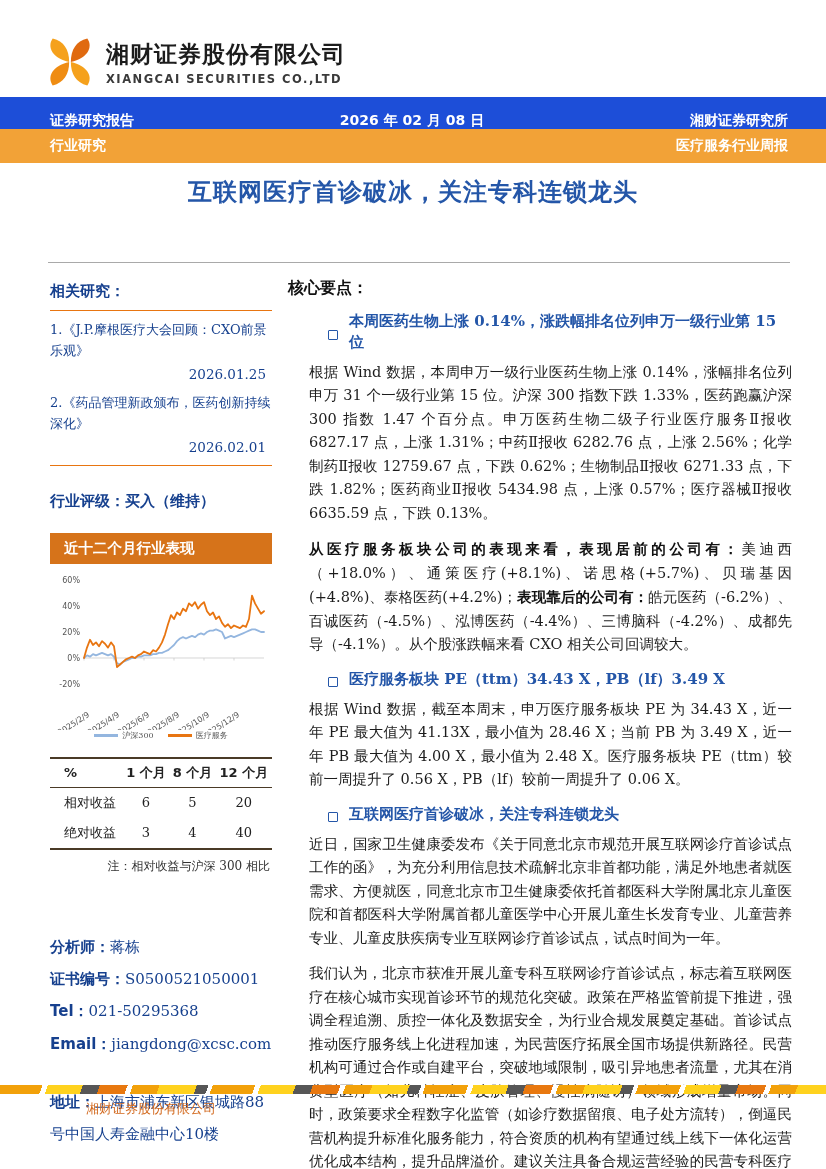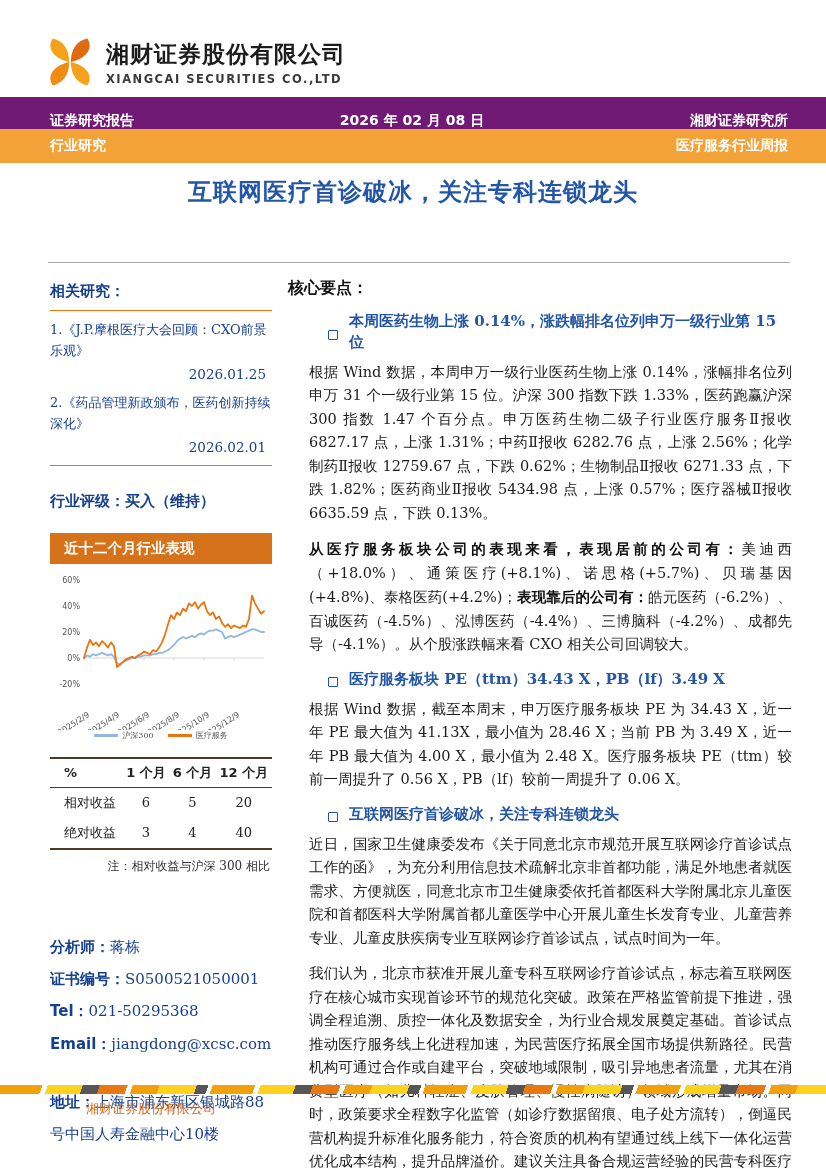--- a/index.html
+++ b/index.html
@@ -7,21 +7,21 @@
   .page { position:relative; width:826px; height:1169px; margin:0 auto; background:#ffffff; overflow:hidden; }
 
   
   .brand { position:absolute; top:34px; left:44px; display:flex; align-items:center; gap:10px; }
   .brand-names { display:flex; flex-direction:column; }
   .brand-cn { font-family:"DejaVu Sans", sans-serif; font-weight:bold; font-size:23px; color:#1c1c1c; letter-spacing:1px; }
   .brand-en { font-family:"DejaVu Sans", sans-serif; font-weight:bold; font-size:11.5px; color:#3a3a3a; letter-spacing:1.5px; margin-top:2px; }
 
   .bar { position:absolute; left:0; right:0; display:flex; align-items:center;
          font-family:"DejaVu Sans", sans-serif; font-weight:bold; color:#ffffff; font-size:14px; }
-  .bar1 { top:97px; height:47px; background:#701a75; }
+  .bar1 { top:97px; height:47px; background:#1d4ed8; }
   .bar2 { top:129px; height:34px; background:#f2a237; }
   .bar .l { margin-left:50px; }
   .bar .c { flex:1; text-align:center; }
   .bar .r { margin-right:38px; margin-left:auto; }
   .bar1 .r { margin-left:0; }
 
   
   .report-title { position:absolute; top:176px; left:0; right:0; text-align:center;
                   font-family:"DejaVu Sans", sans-serif; font-weight:bold; font-size:24px; color:#2456a8; letter-spacing:1px; }
   .report-subtitle { position:absolute; top:228px; right:38px; font-size:17px; color:#2456a8; }
@@ -154,21 +154,21 @@
             </span>
           </div>
       </div>
     </div>
 
     <table class="returns">
       <thead>
         <tr>
           <th>%</th>
           <th>1 个月</th>
-          <th>6 个月</th>
+          <th>8 个月</th>
           <th>12 个月</th>
         </tr>
       </thead>
       <tbody>
         <tr>
           <td>相对收益</td>
           <td>6</td>
           <td>5</td>
           <td>20</td>
         </tr>

